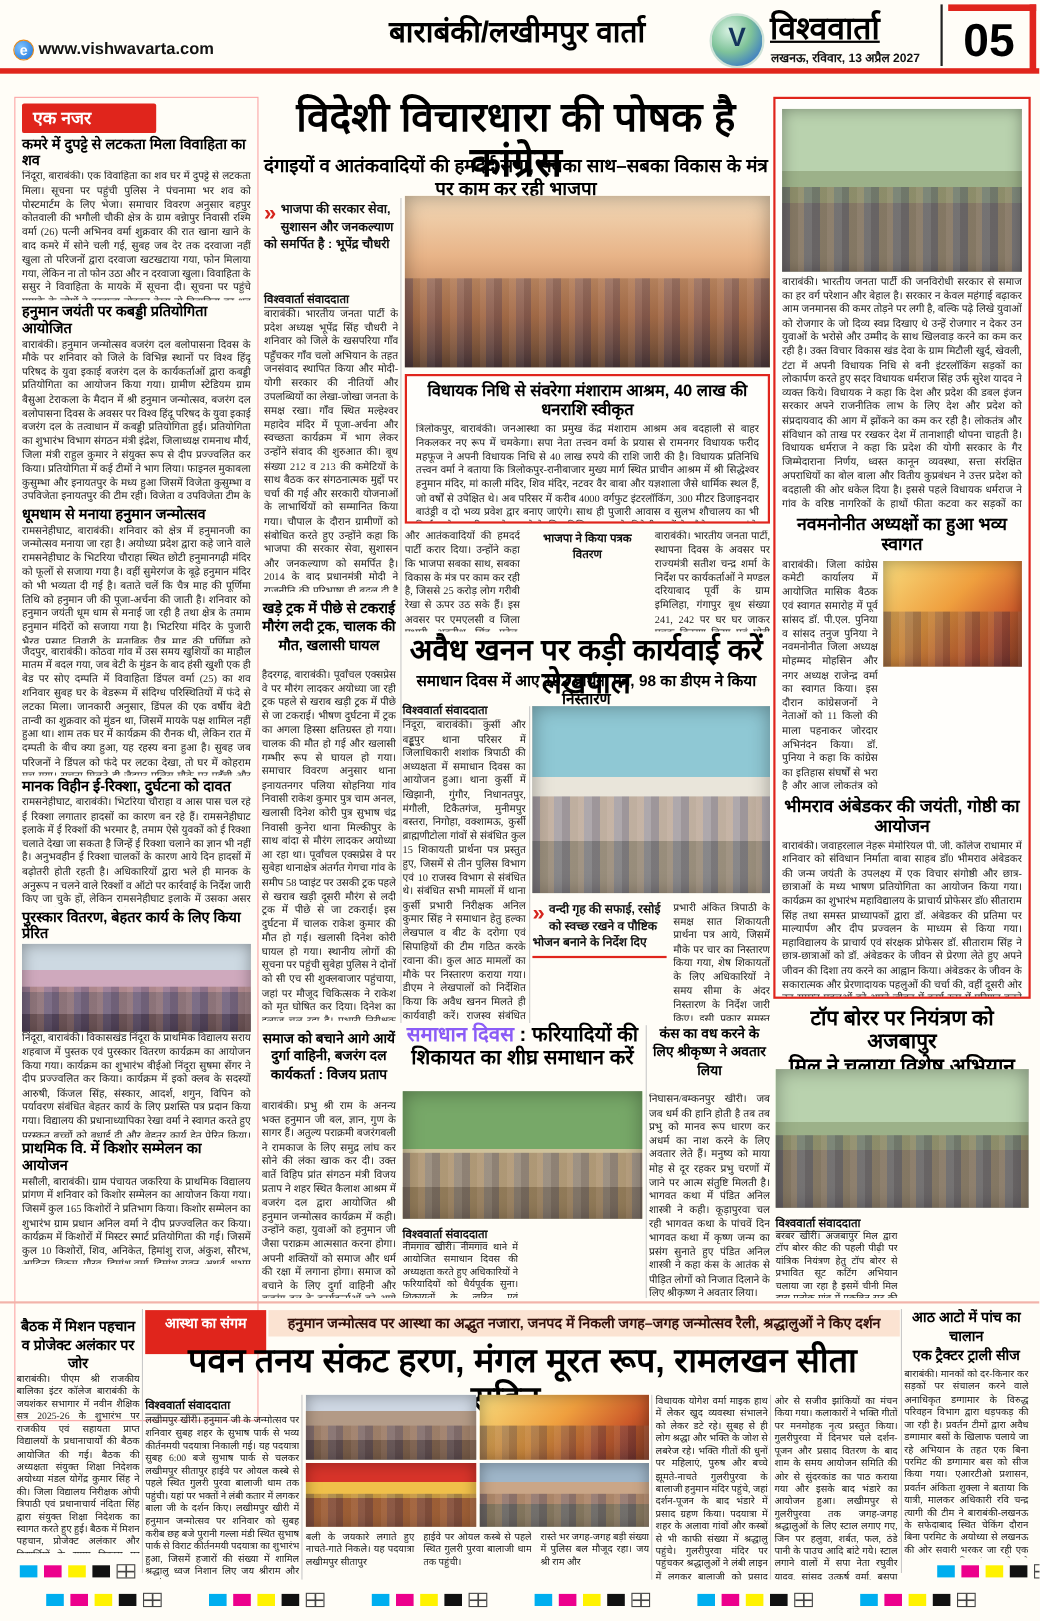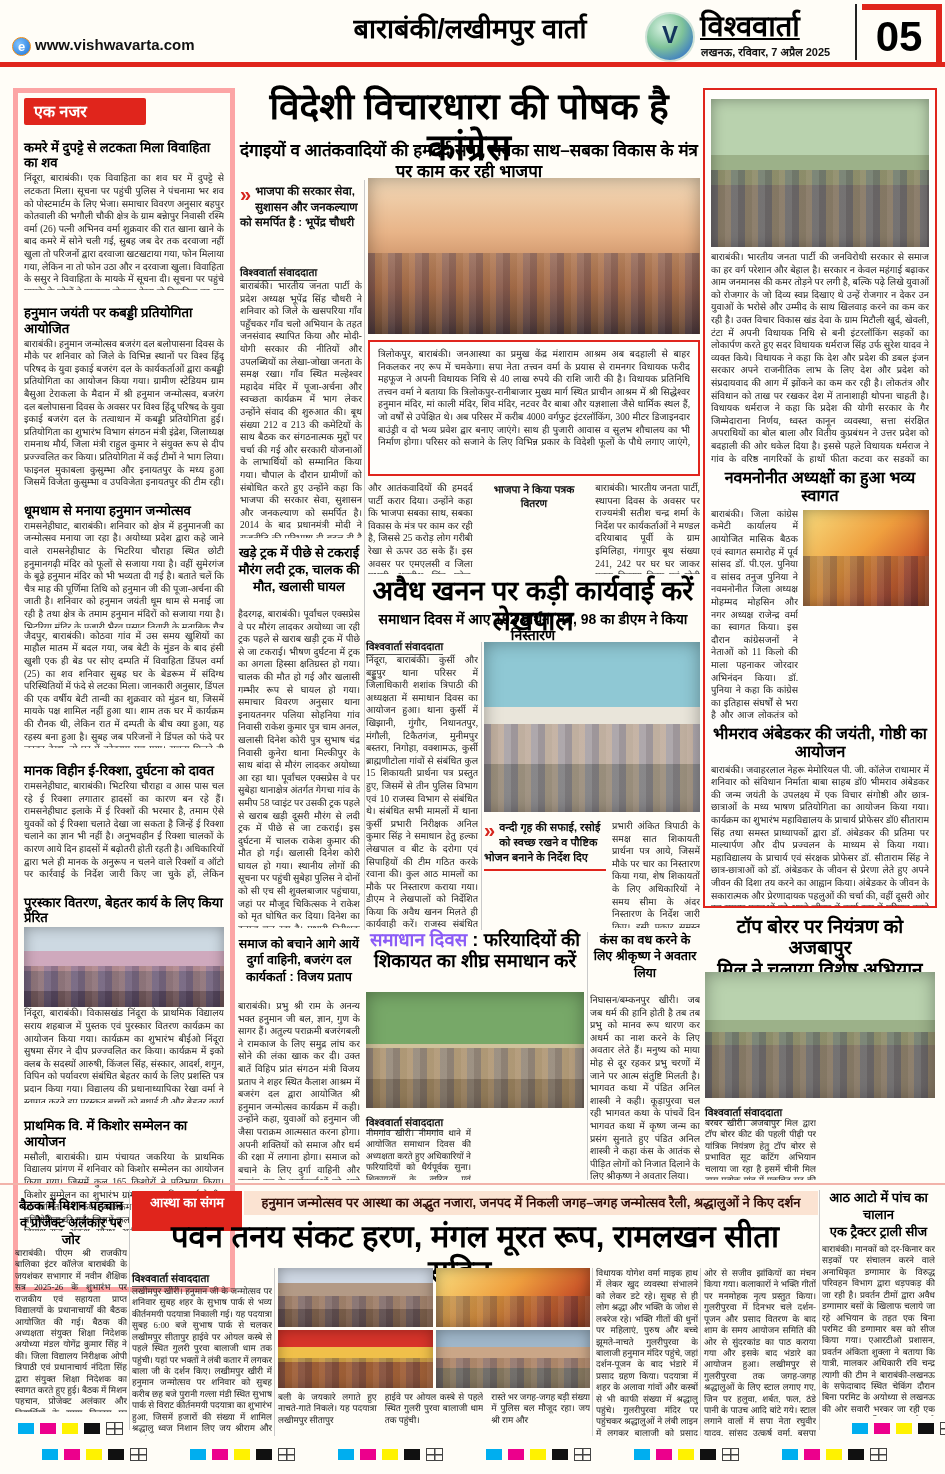--- a/index.html
+++ b/index.html
@@ -32,21 +32,21 @@
   .quoteblock{font-family:"Liberation Sans",sans-serif;font-weight:bold;font-size:11.5px;line-height:1.35;color:#111;}
   .qmark{color:#d6251d;font-size:20px;font-weight:bold;float:left;margin-right:4px;line-height:1;}
   .cmyk{position:absolute;display:flex;gap:6px;align-items:center;}
   .cmyk i{display:block;width:16px;height:11px;}
   .cmyk .c{background:#00aeef;}.cmyk .m{background:#ec008c;}.cmyk .y{background:#fff200;}.cmyk .k{background:#111;}
   .cmyk .reg{width:15px;height:11px;border:1.5px solid #444;background:
       linear-gradient(#444,#444) center/100% 1.5px no-repeat,
       linear-gradient(#444,#444) center/1.5px 100% no-repeat;}
   .boxred{border:2px solid #e0251c;}
   .subhl{font-family:"Liberation Sans",sans-serif;font-weight:bold;font-size:10.5px;text-align:center;margin:3px 0;}
-  .story h4{font-family:"Liberation Sans",sans-serif;font-size:13.2px;margin:15px 0 2px 0;line-height:1.15;text-align:left;}
+  .story h4{font-family:"Liberation Sans",sans-serif;font-size:13.2px;margin:2px 0 2px 0;line-height:1.15;text-align:left;}
   .story p{margin:0 0 2px 0;}
   .eicon{display:inline-block;width:17px;height:17px;border-radius:50%;background:radial-gradient(circle at 35% 35%,#7ec2ff,#1a72d8);
          color:#fff;font-weight:bold;font-size:13px;line-height:17px;text-align:center;vertical-align:middle;
          font-family:"Liberation Sans",sans-serif;border:1px solid #e88a1a;}
   .globe{width:46px;height:46px;border-radius:50%;background:radial-gradient(circle at 35% 30%,#d8f2e2,#7fc39a 45%,#3f7fc2 80%);
          border:2px solid #cfe3d8;position:relative;}
   .globe span{position:absolute;left:0;right:0;top:7px;text-align:center;font-size:24px;font-weight:bold;color:#14345c;
          font-family:"Liberation Sans",sans-serif;}
 </style>
 </head>
@@ -54,26 +54,26 @@
 
 <div class="abs" style="left:12px;top:36px;width:230px;">
   <span class="eicon">e</span>
   <span style="font-family:'Liberation Sans',sans-serif;font-weight:bold;font-size:15px;">www.vishwavarta.com</span>
 </div>
 <div class="abs hl ctr" style="left:290px;top:14px;width:360px;font-size:27px;">बाराबंकी/लखीमपुर वार्ता</div>
 <div class="abs globe" style="left:645px;top:12px;">
     <span>V</span>
   </div>
 <div class="abs hl" style="left:700px;top:10px;font-size:29px;text-decoration:underline;">विश्ववार्ता</div>
-<div class="abs" style="left:701px;top:44px;font-size:11px;font-weight:bold;font-family:'Liberation Sans',sans-serif;">लखनऊ,  रविवार, 7 अप्रैल 2025</div>
+<div class="abs" style="left:701px;top:44px;font-size:11px;font-weight:bold;font-family:'Liberation Sans',sans-serif;">लखनऊ,  रविवार, 13 अप्रैल 2027</div>
 <div class="abs" style="left:855px;top:4px;width:8px;height:56px;border-left:2px solid #222;"></div>
 <div class="abs hl" style="left:862px;top:4px;width:74px;height:54px;border-top:6px solid #e0251c;border-right:6px solid #e0251c;font-size:42px;text-align:center;line-height:54px;">05</div>
 <div class="abs rule" style="left:0px;top:62px;width:945px;height:5px;"></div>
 
-<div class="abs" style="left:13px;top:88px;width:222px;height:1204px;border:5px solid #fca5a5;padding:5px 6px;box-sizing:border-box;overflow:hidden;">
+<div class="abs" style="left:13px;top:88px;width:222px;height:1204px;border:1px solid #fca5a5;padding:5px 6px;box-sizing:border-box;overflow:hidden;">
   <div style="background:#e0251c;color:#fff;font-family:'Liberation Sans',sans-serif;font-weight:bold;font-size:16px;width:112px;padding:2px 0 3px 10px;border-radius:2px;">एक नजर</div>
   <div class="story">
     <h4 class="hl">कमरे में दुपट्टे से लटकता मिला विवाहिता का शव</h4>
     <p class="bt" style="max-height:118px;">निंदूरा, बाराबंकी। एक विवाहिता का शव घर में दुपट्टे से लटकता मिला। सूचना पर पहुंची पुलिस ने पंचनामा भर शव को पोस्टमार्टम के लिए भेजा। समाचार विवरण अनुसार बहपुर कोतवाली की भगौली चौकी क्षेत्र के ग्राम बन्नेापुर निवासी रश्मि वर्मा (26) पत्नी अभिनव वर्मा शुक्रवार की रात खाना खाने के बाद कमरे में सोने चली गई, सुबह जब देर तक दरवाजा नहीं खुला तो परिजनों द्वारा दरवाजा खटखटाया गया, फोन मिलाया गया, लेकिन ना तो फोन उठा और न दरवाजा खुला। विवाहिता के ससुर ने विवाहिता के मायके में सूचना दी। सूचना पर पहुंचे मायके के लोगों ने दरवाजा तोड़कर देखा तो विवाहिता का शव दुपट्टे से लटक रहा था। सूचना पर पहुंची पुलिस ने शव को कब्जे में लेकर पीएम के लिए मुख्यालय भेज दिया। इस संबंध में चौकी इंचार्ज कृतिका प्रसाद ने बताया कि मृतका का पति बीती 20 मार्च को रोजगार हेतु नौकरी पर चला गया था। शव का पंचनामा कर पीएम के लिए मुख्यालय भेजा गया है।</p>
   </div>
   <div class="story">
     <h4 class="hl">हनुमान जयंती पर कबड्डी प्रतियोगिता आयोजित</h4>
     <p class="bt" style="max-height:150px;">बाराबंकी। हनुमान जन्मोत्सव बजरंग दल बलोपासना दिवस के मौके पर शनिवार को जिले के विभिन्न स्थानों पर विश्व हिंदू परिषद के युवा इकाई बजरंग दल के कार्यकर्ताओं द्वारा कबड्डी प्रतियोगिता का आयोजन किया गया। ग्रामीण स्टेडियम ग्राम बैसुआ टेराकला के मैदान में श्री हनुमान जन्मोत्सव, बजरंग दल बलोपासना दिवस के अवसर पर विश्व हिंदू परिषद के युवा इकाई बजरंग दल के तत्वाधान में कबड्डी प्रतियोगिता हुई। प्रतियोगिता का शुभारंभ विभाग संगठन मंत्री इंद्रेश, जिलाध्यक्ष रामनाथ मौर्य, जिला मंत्री राहुल कुमार ने संयुक्त रूप से दीप प्रज्ज्वलित कर किया। प्रतियोगिता में कई टीमों ने भाग लिया। फाइनल मुकाबला कुसुम्भा और इनायतपुर के मध्य हुआ जिसमें विजेता कुसुम्भा व उपविजेता इनायतपुर की टीम रही। विजेता व उपविजेता टीम के सभी प्रतिभागियों को प्रमाण पत्र, मेडल व ट्रॉफी आयोजन मंडल की तरफ से भेंट की गई। वहीं रामनगर प्रखंड के यूनियन इंटर कॉलेज मैदान में भी बजरंग दल उपासना दिवस पर कबड्डी प्रतियोगिता आयोजित हुई जिसमें विभिन्न खंड के खिलाड़ियों ने अपनी प्रतिभा का प्रदर्शन किया। बरियारपुर एवं रामनगर की टीम के मध्य जोरदार टक्कर हुई जिसमें ग्राम बरियारपुर की टीम विजयी हुई। जिले के अन्य विभिन्न प्रखंड में भी कबड्डी प्रतियोगिता का आयोजन हुआ।</p>
   </div>
   <div class="story">
@@ -104,20 +104,21 @@
   <span class="qmark">»</span>
   <span>भाजपा की सरकार सेवा, सुशासन और जनकल्याण को समर्पित है : भूपेंद्र चौधरी</span>
 </div>
 <div class="abs" style="left:240px;top:262px;">
   <span class="byline">विश्ववार्ता संवाददाता</span>
 </div>
 <div class="abs bt" style="left:240px;top:280px;width:122px;height:258px;">बाराबंकी। भारतीय जनता पार्टी के प्रदेश अध्यक्ष भूपेंद्र सिंह चौधरी ने शनिवार को जिले के खसपरिया गाँव पहुँचकर गाँव चलो अभियान के तहत जनसंवाद स्थापित किया और मोदी-योगी सरकार की नीतियों और उपलब्धियों का लेखा-जोखा जनता के समक्ष रखा। गाँव स्थित मल्हेश्वर महादेव मंदिर में पूजा-अर्चना और स्वच्छता कार्यक्रम में भाग लेकर उन्होंने संवाद की शुरुआत की। बूथ संख्या 212 व 213 की कमेटियों के साथ बैठक कर संगठनात्मक मुद्दों पर चर्चा की गई और सरकारी योजनाओं के लाभार्थियों को सम्मानित किया गया। चौपाल के दौरान ग्रामीणों को संबोधित करते हुए उन्होंने कहा कि भाजपा की सरकार सेवा, सुशासन और जनकल्याण को समर्पित है। 2014 के बाद प्रधानमंत्री मोदी ने राजनीति की परिभाषा ही बदल दी है और भाजपा राष्ट्र सर्वोपरि की भावना से काम कर रही है। उन्होंने कहा कि मोदी-योगी सरकारों ने भारतीय संस्कृति और परंपराओं को नया गौरव दिलाया है। अब कांवड़ यात्रा पर पुष्पवर्षा होती है, काशी विश्वनाथ कॉरिडोर और अयोध्या में भव्य राम मंदिर इसका प्रमाण हैं। विपक्ष पर निशाना साधते हुए उन्होंने कांग्रेस और वामपंथी दलों को विदेशी विचारधारा का पोषक बताया, जबकि सपा को दंगाइयों</div>
 <div class="photo ph-event people" style="left:368px;top:178px;width:332px;height:156px;"></div>
 
 <div class="abs boxred" style="left:368px;top:340px;width:332px;height:136px;padding:6px 8px;box-sizing:border-box;overflow:hidden;background:#fffefb;">
+  <div class="hl ctr" style="font-size:15px;margin-bottom:3px;">विधायक निधि से संवरेगा मंशाराम आश्रम, 40 लाख की धनराशि स्वीकृत</div>
   <div class="bt" style="height:100px;">त्रिलोकपुर, बाराबंकी। जनआस्था का प्रमुख केंद्र मंशाराम आश्रम अब बदहाली से बाहर निकलकर नए रूप में चमकेगा। सपा नेता तत्त्वन वर्मा के प्रयास से रामनगर विधायक फरीद महफूज ने अपनी विधायक निधि से 40 लाख रुपये की राशि जारी की है। विधायक प्रतिनिधि तत्त्वन वर्मा ने बताया कि त्रिलोकपुर-रानीबाजार मुख्य मार्ग स्थित प्राचीन आश्रम में श्री सिद्धेश्वर हनुमान मंदिर, मां काली मंदिर, शिव मंदिर, नटवर वैर बाबा और यज्ञशाला जैसे धार्मिक स्थल हैं, जो वर्षों से उपेक्षित थे। अब परिसर में करीब 4000 वर्गफुट इंटरलॉकिंग, 300 मीटर डिजाइनदार बाउंड्री व दो भव्य प्रवेश द्वार बनाए जाएंगे। साथ ही पुजारी आवास व सुलभ शौचालय का भी निर्माण होगा। परिसर को सजाने के लिए विभिन्न प्रकार के विदेशी फूलों के पौधे लगाए जाएंगे, जिससे यह स्थान धार्मिक आस्था के साथ-साथ पर्यटकों के आकर्षण का केंद्र भी बनेगा। तत्त्वन वर्मा ने बताया कि साफ-सफाई के विशेष इंतजाम भी किए जाएंगे ताकि आश्रम को पर्यटन स्थल का दर्जा दिलाया जा सके।</div>
 </div>
 
 <div class="abs" style="left:368px;top:482px;width:332px;height:92px;column-count:3;column-gap:9px;overflow:hidden;">
   <p class="bt" style="margin:0;">और आतंकवादियों की हमदर्द पार्टी करार दिया। उन्होंने कहा कि भाजपा सबका साथ, सबका विकास के मंत्र पर काम कर रही है, जिससे 25 करोड़ लोग गरीबी रेखा से ऊपर उठ सके हैं। इस अवसर पर एमएलसी व जिला प्रभारी अवनीश सिंह पटेल, जिला अध्यक्ष अरविंद मौर्य, जिला पंचायत अध्यक्ष राजरानी रावत, पूर्व सांसद उपेन्द्र रावत, पूर्व विधायक शरद अवस्थी सहित तमाम पदाधिकारी और कार्यकर्ता मौजूद रहे।</p>
   <p class="subhl">भाजपा ने किया पत्रक वितरण</p>
   <p class="bt" style="margin:0;">बाराबंकी। भारतीय जनता पार्टी, स्थापना दिवस के अवसर पर राज्यमंत्री सतीश चन्द्र शर्मा के निर्देश पर कार्यकर्ताओं ने मण्डल दरियाबाद पूर्वी के ग्राम इमिलिहा, गंगापुर बूथ संख्या 241, 242 पर घर घर जाकर पत्रक वितरण किया एवं मोदी योगी सरकार की जन कल्याणकारी योजनाओं की विस्तृत जानकारी दी। मण्डल अध्यक्ष सन्दीप त्रिपाठी, राजनाथ मिश्रा, ब्रजेश वर्मा, बूथ अध्यक्ष सुरेश रावत रहें।</p>
 </div>
 
 <div class="abs hl ctr" style="left:238px;top:545px;width:122px;font-size:13px;line-height:1.3;">खड़े ट्रक में पीछे से टकराई मौरंग लदी ट्रक, चालक की मौत, खलासी घायल</div>

